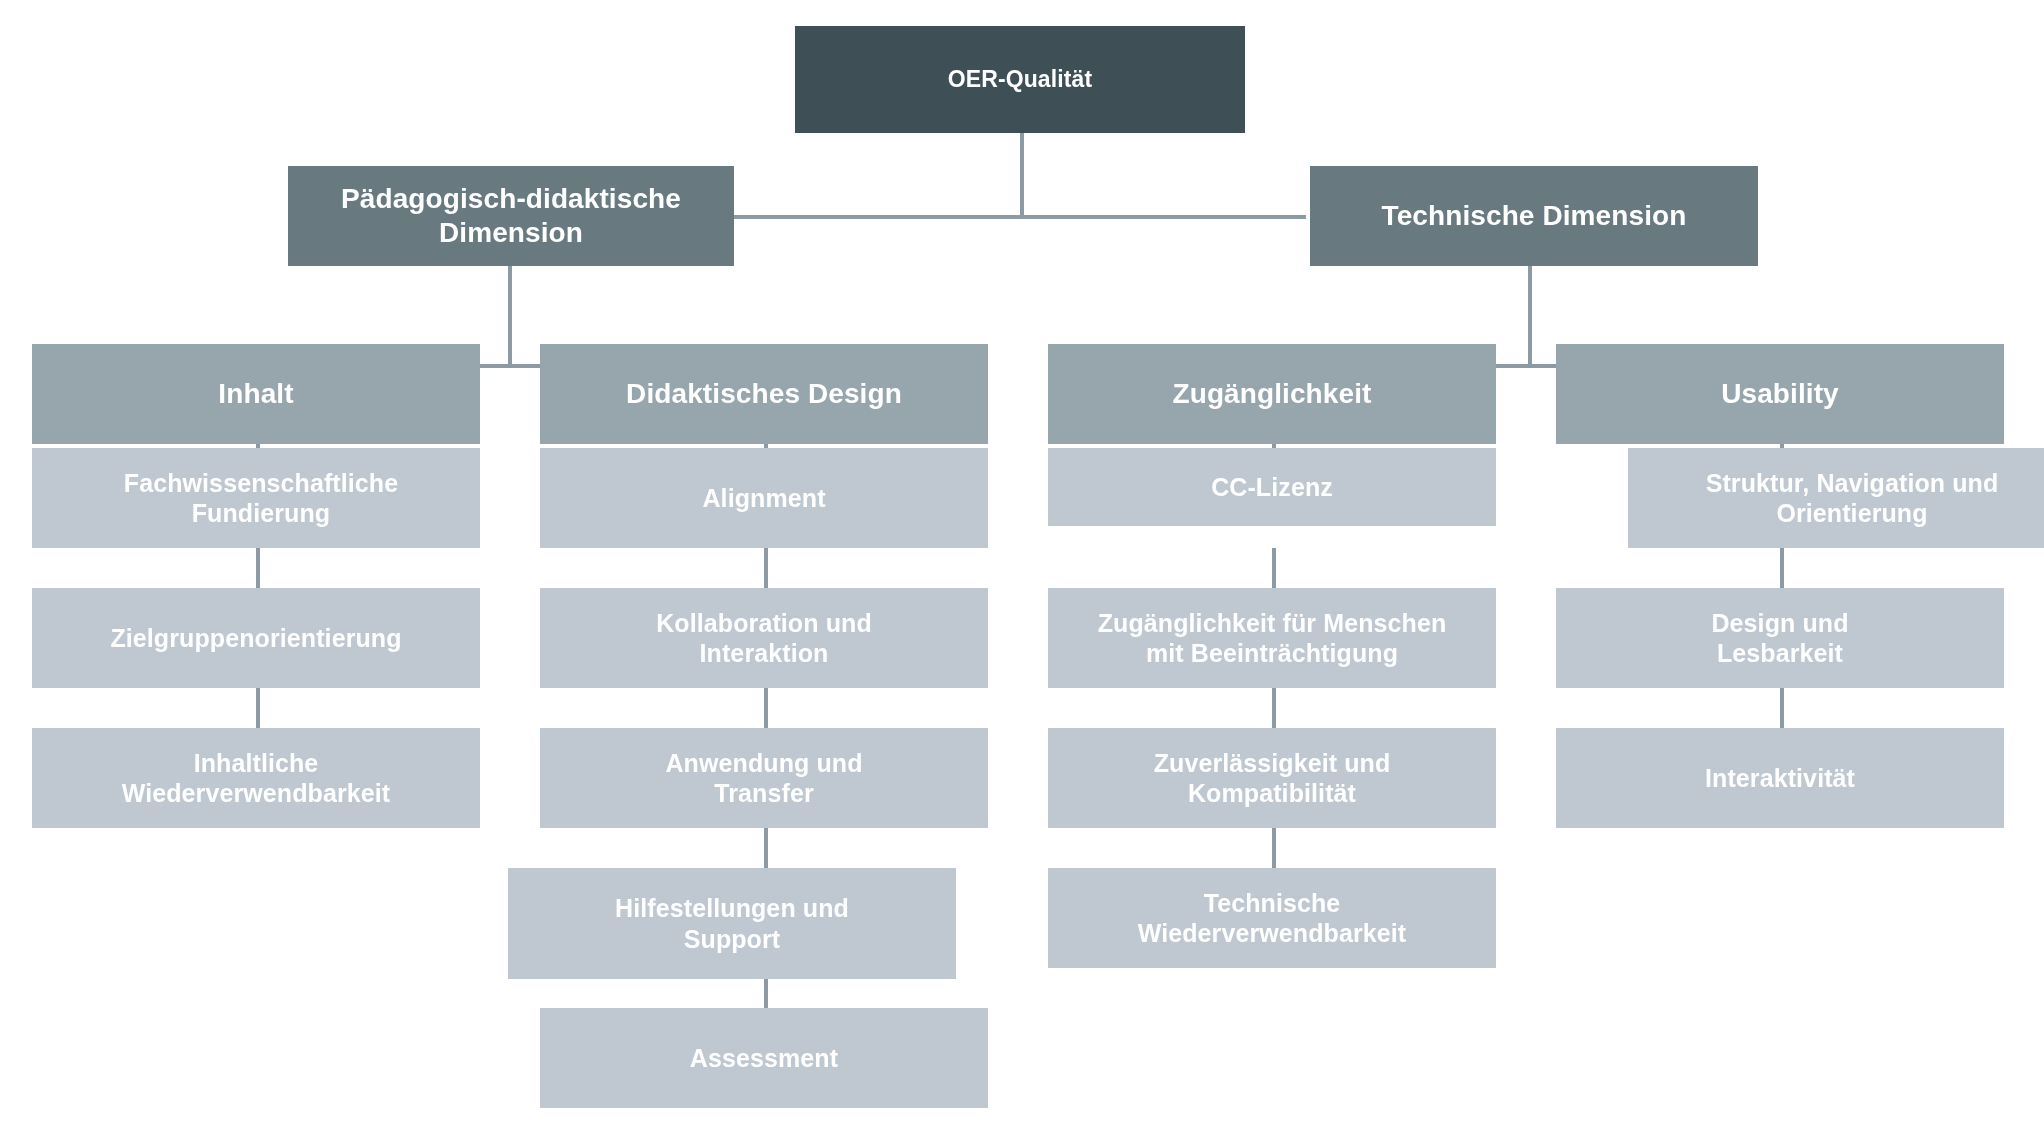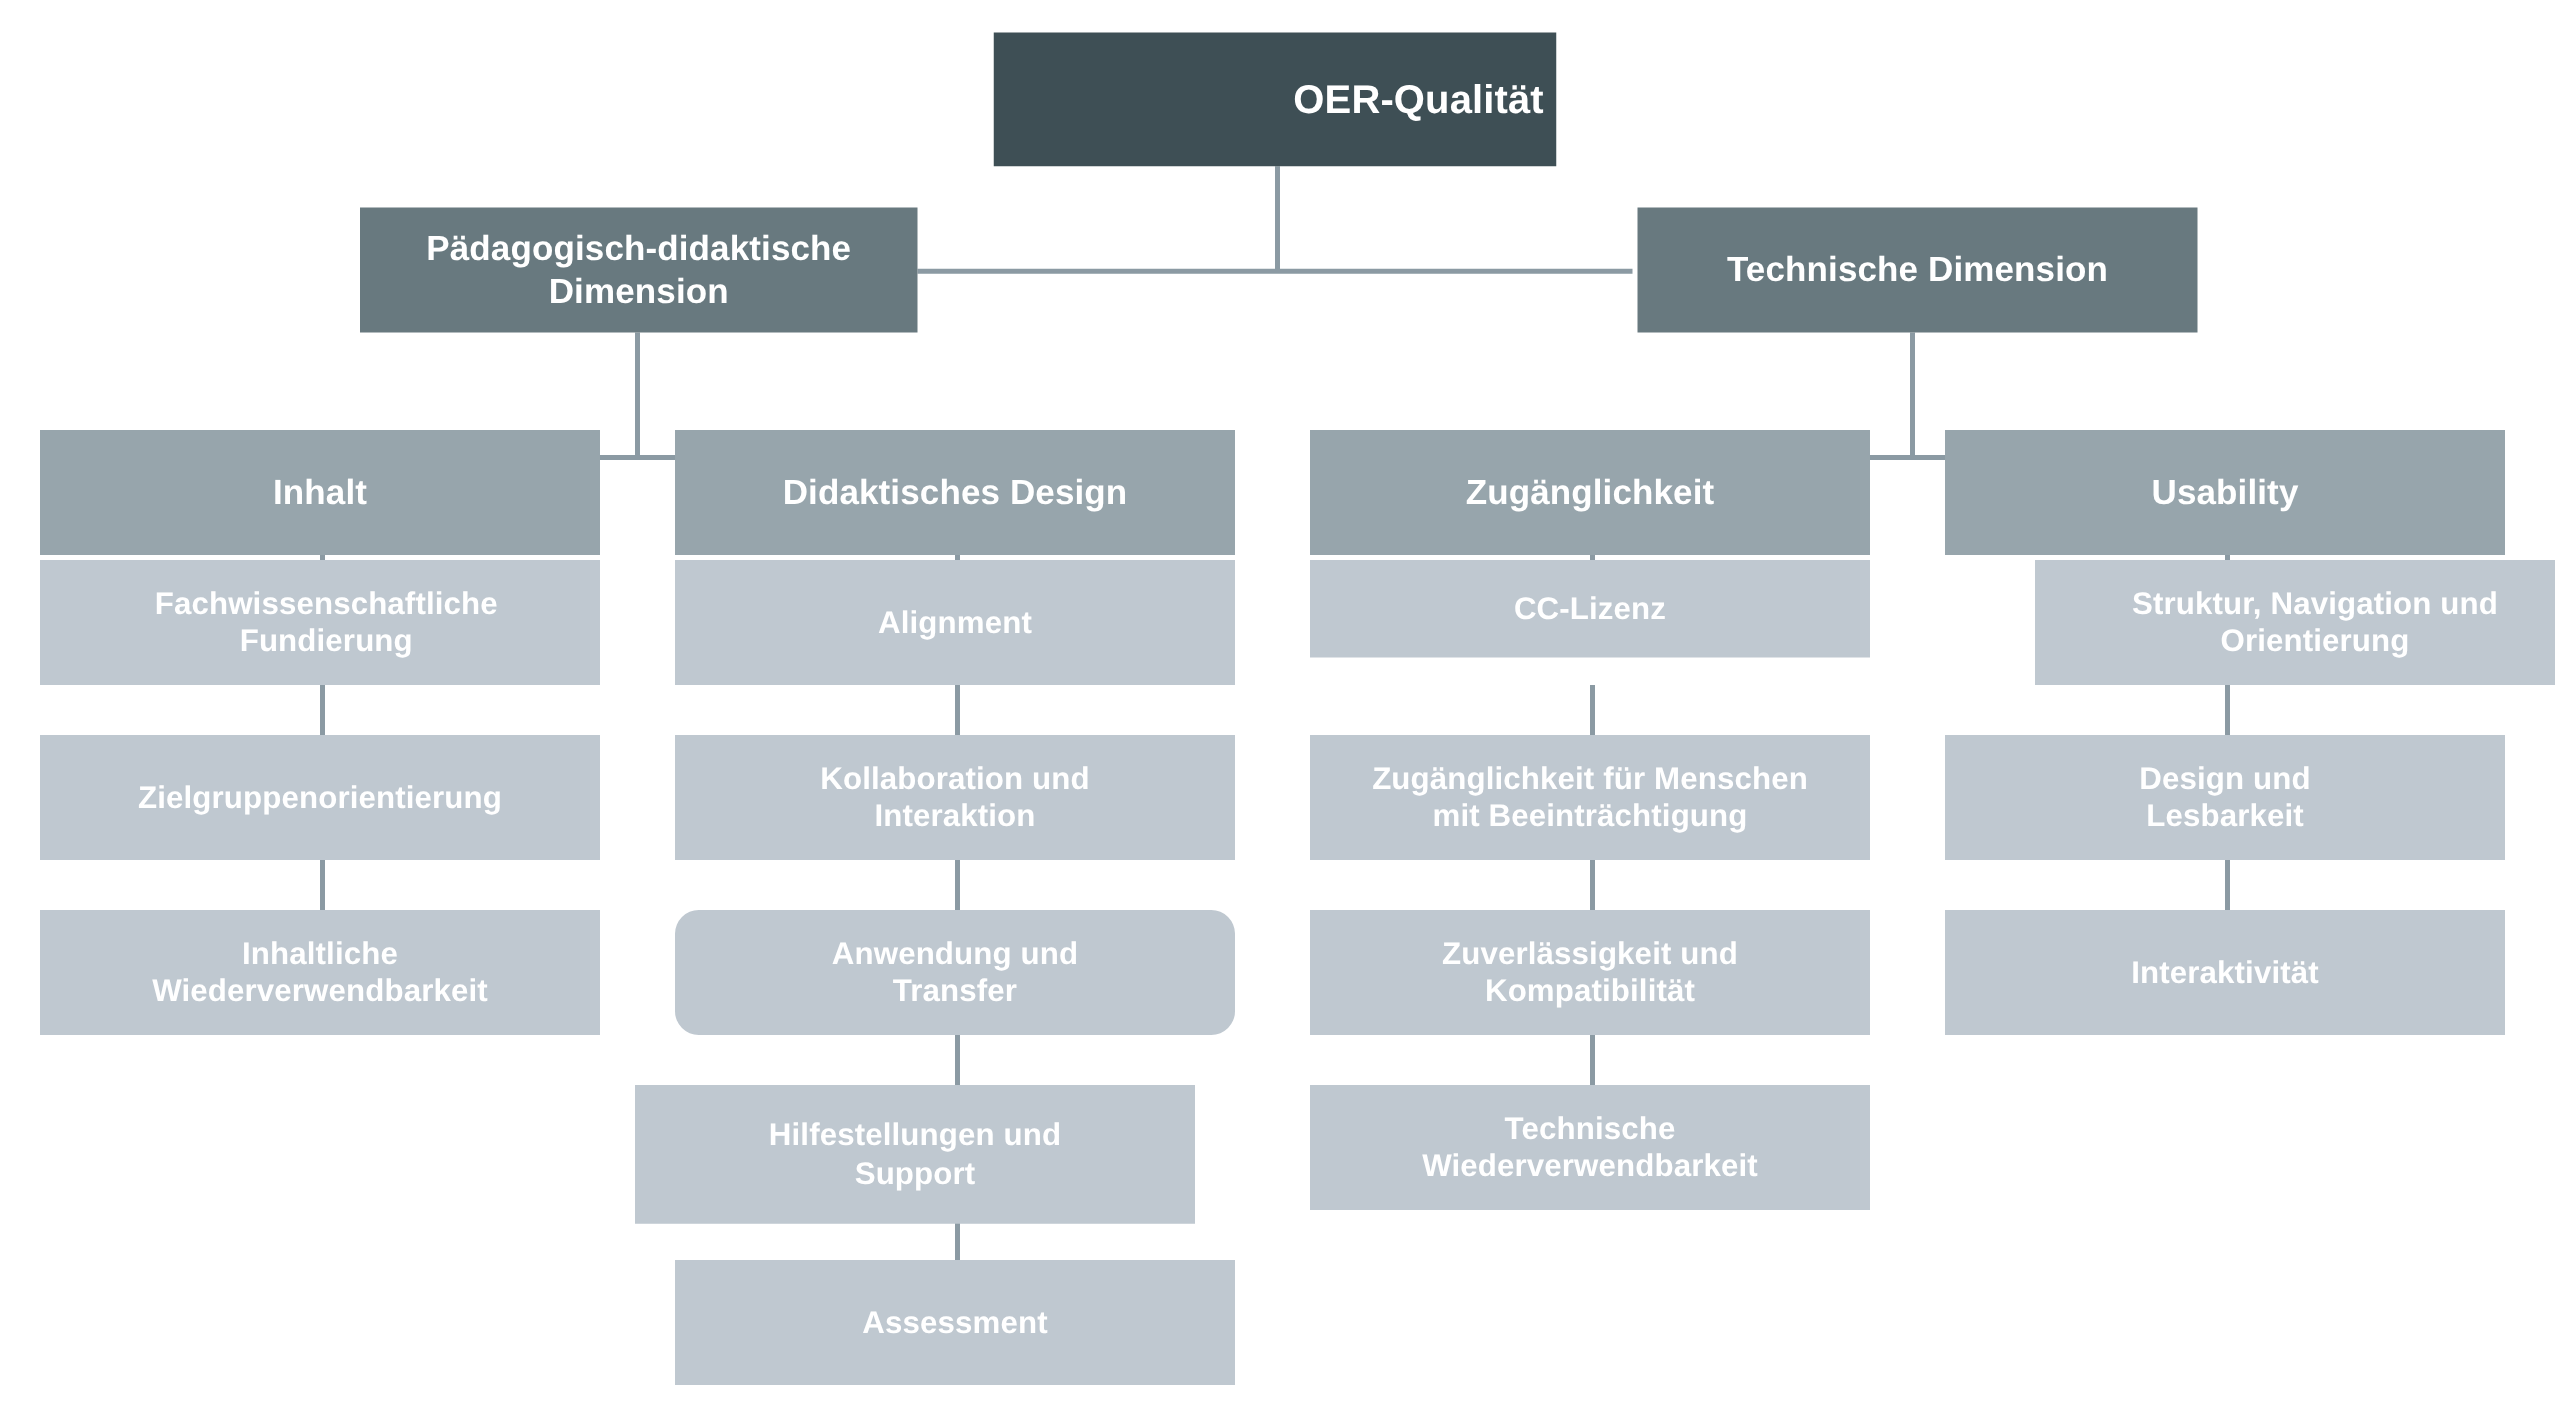--- a/index.html
+++ b/index.html
@@ -28,21 +28,21 @@
     font-weight: bold;
     line-height: 1.22;
     padding: 4px 10px;
     z-index: 2;
     letter-spacing: 0.1px;
   }
   .node .label {
     display: block;
     white-space: pre-line;
   }
-  .level-root   { background: #3e4f55; font-size: 32px; justify-content: flex-end; }
+  .level-root   { background: #3e4f55; font-size: 23px; }
   .level-dim    { background: #68797f; font-size: 28px; }
   .level-cat    { background: #97a5ac; font-size: 28px; margin-top: 36px; }
   .level-leaf   { background: #bfc8d0; font-size: 25px; }
 
   .connector {
     position: absolute;
     background: #8b9aa3;
     z-index: 1;
   }
   .connector.v { width: 4px; }
@@ -123,21 +123,21 @@
 Wiederverwendbarkeit</span>
   </div>
 
   <div class="node level-leaf" style="left:540px; top:448px; width:448px; height:100px;">
     <span class="label">Alignment</span>
   </div>
   <div class="node level-leaf" style="left:540px; top:588px; width:448px; height:100px;">
     <span class="label">Kollaboration und
 Interaktion</span>
   </div>
-  <div class="node level-leaf" style="left:540px; top:728px; width:448px; height:100px;border-radius:19px;">
+  <div class="node level-leaf" style="left:540px; top:728px; width:448px; height:100px;">
     <span class="label">Anwendung und
 Transfer</span>
   </div>
   <div class="node level-leaf" style="left:508px; top:868px; width:448px; height:111px;">
     <span class="label">Hilfestellungen und
 Support</span>
   </div>
   <div class="node level-leaf" style="left:540px; top:1008px; width:448px; height:100px;">
     <span class="label">Assessment</span>
   </div>

